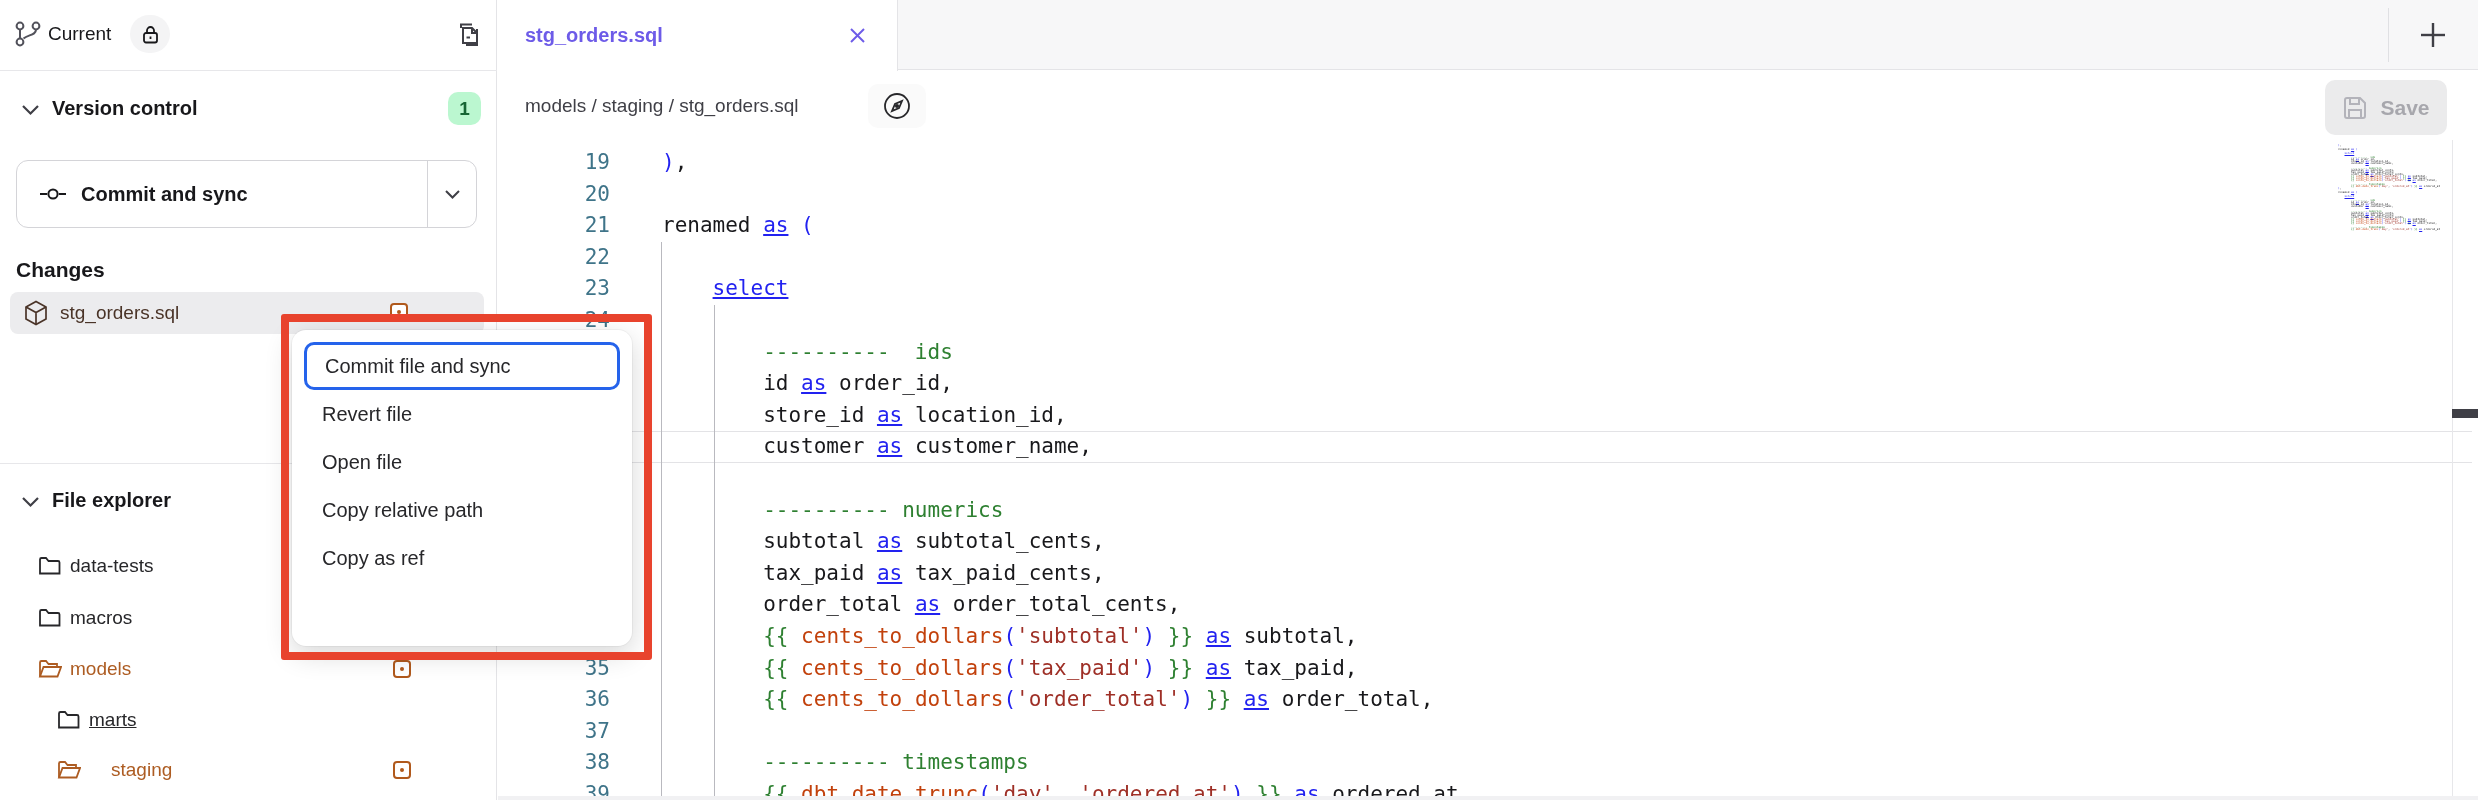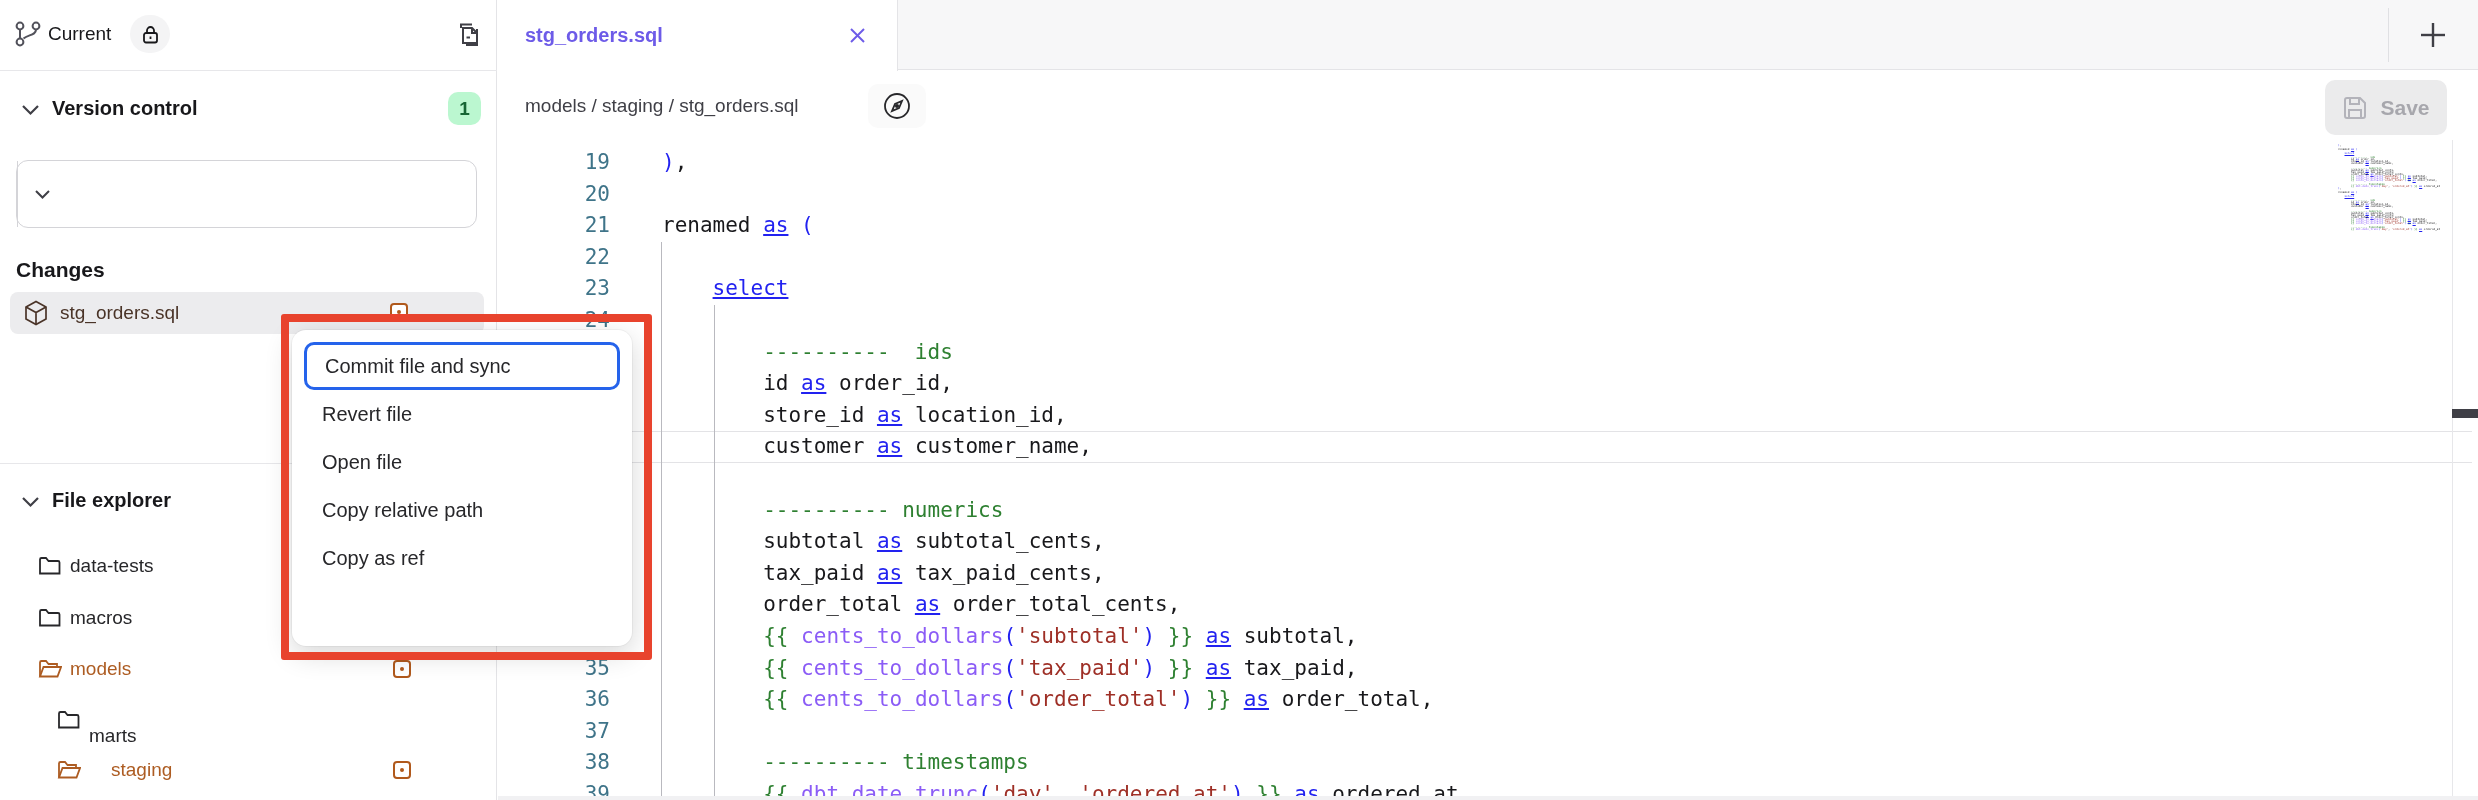--- a/index.html
+++ b/index.html
@@ -66,21 +66,21 @@
 
   
   #editor { left:518px; top:140px; width:1954px; height:660px; background:#fff; overflow:hidden; }
   .code-font { font-family:"DejaVu Sans Mono","Liberation Mono",monospace; font-size:21px; line-height:31.6px; white-space:pre; }
   #gutter { position:absolute; left:17px; top:7px; width:75px; text-align:right; color:#3f7489; }
   #codelines { position:absolute; left:144px; top:7px; color:#18181b; }
   .tok-k { color:#2222f0;text-decoration:underline; } 
   .tok-p { color:#2222f0; } 
   .tok-c { color:#2e8031; } 
   .tok-j { color:#2e8031; } 
-  .tok-f { color:#8b5cf6;text-align:right; } 
+  .tok-f { color:#c2410c;text-align:right; } 
   .tok-s { color:#9e2f26; } 
   .tok-d { color:#18181b; }
   .indent-guide { position:absolute; width:0; border-left:1px solid #b9b9bf; }
   #guide1 { left:143px; top:102px; height:558px; }
   #guide2 { left:196px; top:165px; height:495px; }
   #current-line { left:112px; top:291px; width:1842px; height:32px;
                   border-top:1px solid #e3e3e6; border-bottom:1px solid #e3e3e6; }
 
   
   #minimap { left:2338px; top:144px; width:114px; height:90px; overflow:hidden;
@@ -139,20 +139,30 @@
 
     <span class="abs icon-btn" style="left:18px; top:99px; width:24px; height:22px;">
       <svg width="19" height="12" viewBox="0 0 19 12" fill="none" stroke="#3f3f46" stroke-width="2.2">
           <path d="M2 2 L9.5 9.5 L17 2"></path>
         </svg>
     </span>
     <span class="abs section-header-text" style="left:52px; top:97px;">Version control</span>
     <span class="abs green-badge">1</span>
 
     <div id="commit-btn" class="abs">
+      <span class="main">
+        <span>
+          <svg width="28" height="24" viewBox="0 0 28 24" fill="none" stroke="#18181b" stroke-width="2">
+            <line x1="1" y1="12" x2="8.2" y2="12"></line>
+              <circle cx="14" cy="12" r="4.6"></circle>
+              <line x1="19.8" y1="12" x2="27" y2="12"></line>
+          </svg>
+        </span>
+        <span class="label">Commit and sync</span>
+      </span>
       <span class="split">
         <svg width="17" height="11" viewBox="0 0 17 11" fill="none" stroke="#3f3f46" stroke-width="2">
             <path d="M2 2 L8.5 8.5 L15 2"></path>
           </svg>
       </span>
     </div>
 
     <span class="abs changes-label">Changes</span>
 
     <div id="changes-row" class="abs">
@@ -201,21 +211,21 @@
           </span>
           <span class="t-label abs" style="left: 70px; top: 6px;">models</span>
           <span class="mod-badge" style="left: 393px; top: 8px;"></span>
         </div>
         <div class="tree-row closed" style="top: 703px;">
           <span class="abs" style="left: 57px; top: 7px;">
             <svg width="23" height="20" viewBox="0 0 23 20" fill="none" stroke="#27272a" stroke-width="1.8">
               <path d="M2 17.5 V3.5 a1.5 1.5 0 0 1 1.5-1.5 H8 l2.5 3 H20 a1.5 1.5 0 0 1 1.5 1.5 V17.5 Z"></path>
             </svg>
           </span>
-          <span class="t-label abs" style="left: 89px; top: 22px;">marts</span>
+          <span class="t-label abs" style="left: 89px; top: 6px; text-decoration: underline;">marts</span>
         </div>
         <div class="tree-row open" style="top: 753px;">
           <span class="abs" style="left: 57px; top: 7px;">
             <svg width="24" height="20" viewBox="0 0 24 20" fill="none" stroke="#ad5c22" stroke-width="1.8">
               <path d="M2 17.5 V3.5 a1.5 1.5 0 0 1 1.5-1.5 H8 l2.5 3 H19 V8"></path>
               <path d="M2 17.5 L5.5 8 H23 L19.5 17.5 Z"></path>
             </svg>
           </span>
           <span class="t-label abs" style="left: 89px; top: 6px; margin-left: 22px;">staging</span>
           <span class="mod-badge" style="left: 393px; top: 8px;"></span>

